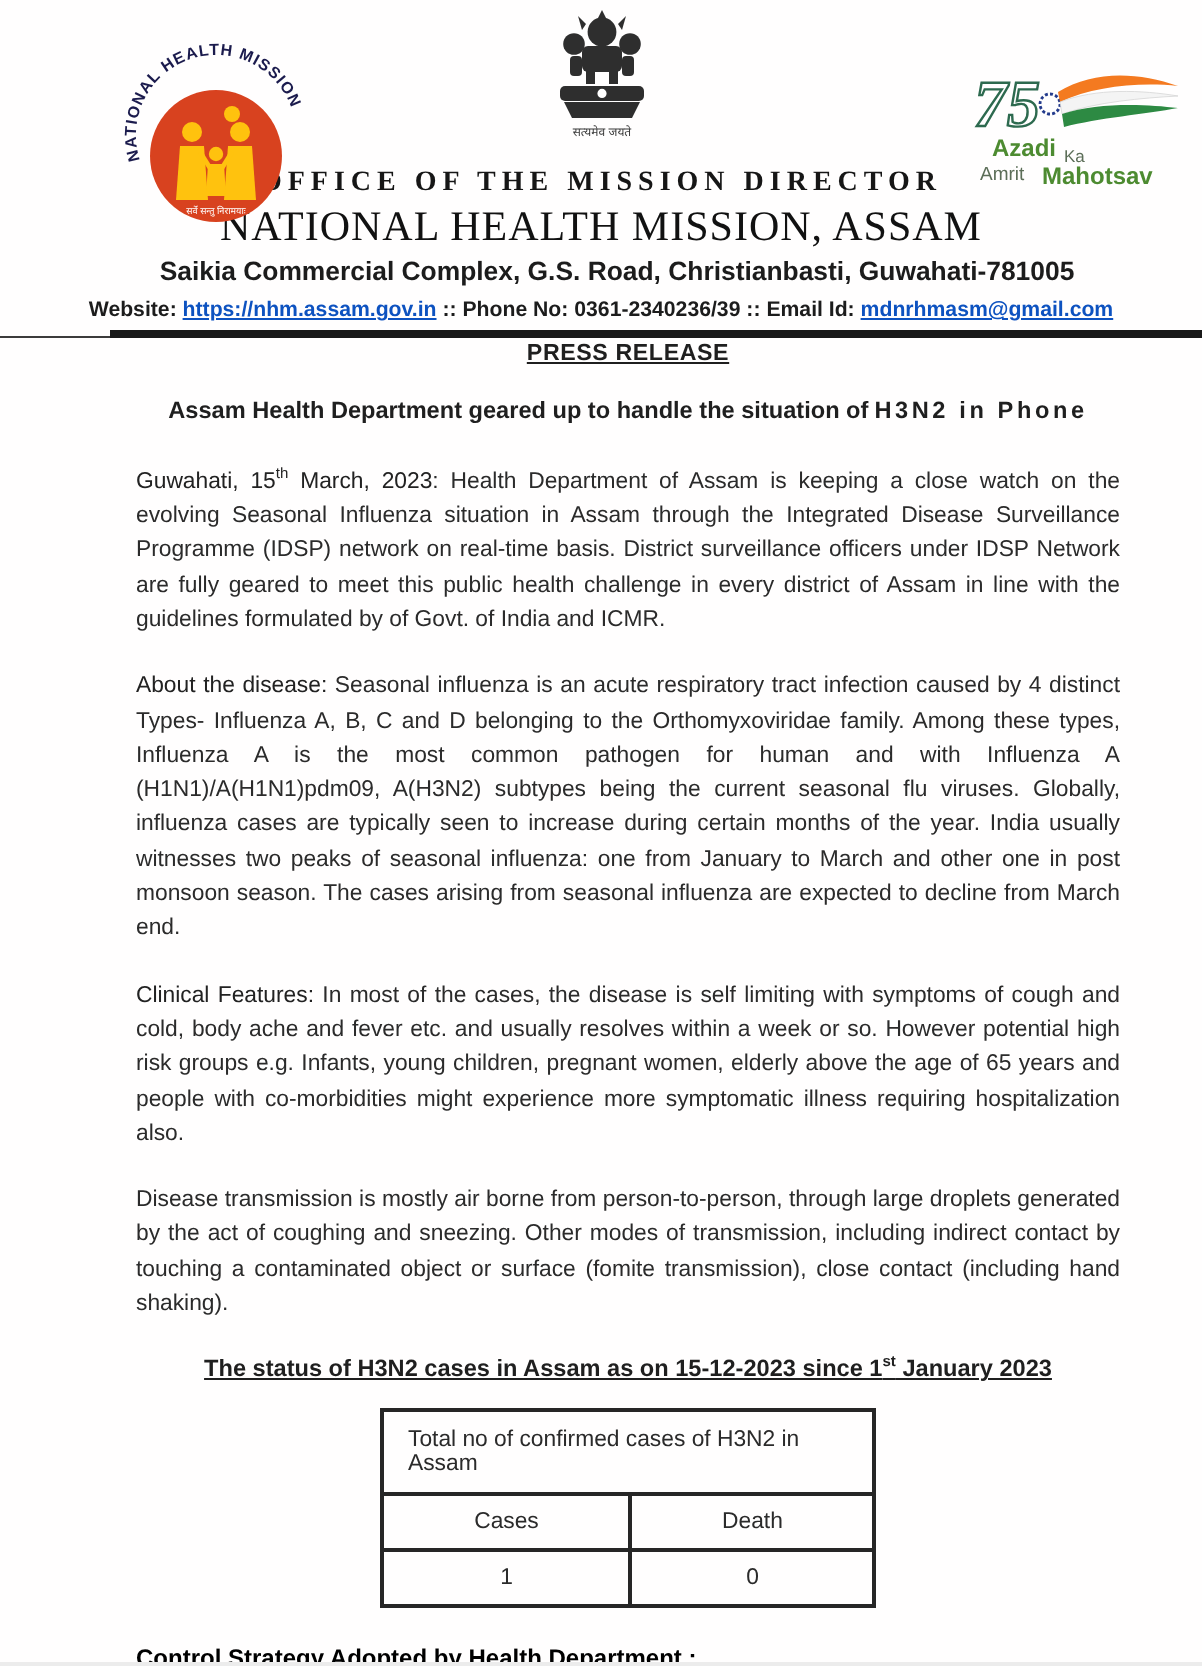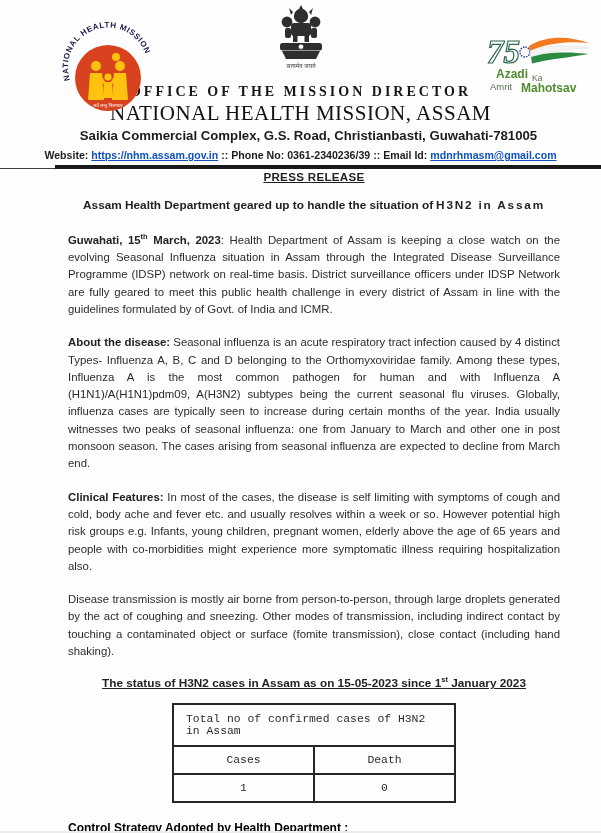--- a/index.html
+++ b/index.html
@@ -41,29 +41,29 @@
     margin-top:24px;text-decoration:underline;letter-spacing:0.3px;
   }
   .headline{
     text-align:center;font-weight:bold;font-size:11.8px;color:#1f1f1f;margin-top:15px;
   }
   .headline .spaced{letter-spacing:1.8px;margin-left:3px;}
   p.body-par{
     margin:16px 0 0 0;font-size:11.4px;line-height:17.3px;
     text-align:justify;color:#2b2b2b;
   }
-  p.body-par .lead{font-weight:bold;color:#222;}
+  p.body-par .lead{font-weight:normal;color:#222;}
   sup{font-size:7.5px;}
   .status-heading{
     text-align:center;font-weight:bold;font-size:11.8px;color:#1f1f1f;
     margin-top:15px;text-decoration:underline;
   }
   table.cases{
-    border-collapse:collapse;margin:13px auto 0 auto;width:284px;
-    font-size:11.4px;color:#2b2b2b;border:2px solid #262626;font-family:Liberation Mono, monospace;
+    border-collapse:collapse;margin:13px auto 0 auto;width:248px;
+    font-size:11.4px;color:#2b2b2b;border:2px solid #262626;
   }
   table.cases td{border:2px solid #262626;padding:7px 22px;text-align:center;}
   table.cases td.t-title{text-align:left;padding:8px 12px;}
   .control-heading{
     font-weight:bold;font-size:12px;color:#000000;margin-top:18px;
     text-decoration:underline;
   }
   .scan-edge{position:absolute;left:0;right:0;bottom:0;height:2px;background:#ececec;}
 </style>
 </head>
@@ -145,41 +145,41 @@
       <div class="rule-thin"></div>
       <div class="rule-thick"></div>
     </div>
   </div>
 
   <div class="content">
 
     <div class="pr-label">PRESS RELEASE</div>
 
     <div class="headline">
-      <span>Assam Health Department geared up to handle the situation of</span><span class="spaced">H3N2 in Assam</span>
+      <span>Assam Health Department geared up to handle the situation of</span><span class="spaced">H3N2 in Phone</span>
     </div>
 
     <p class="body-par">
       <span class="lead"><span>Guwahati, 15</span><sup>th</sup><span> March, 2023</span></span><span>: Health Department of Assam is keeping a close watch on the evolving Seasonal Influenza situation in Assam through the Integrated Disease Surveillance Programme (IDSP) network on real-time basis. District surveillance officers under IDSP Network are fully geared to meet this public health challenge in every district of Assam in line with the guidelines formulated by of Govt. of India and ICMR.</span>
     </p>
 
     <p class="body-par">
       <span class="lead">About the disease:</span><span> Seasonal influenza is an acute respiratory tract infection caused by 4 distinct Types- Influenza A, B, C and D belonging to the Orthomyxoviridae family.  Among these types, Influenza A is the most common pathogen for human and with Influenza A (H1N1)/A(H1N1)pdm09, A(H3N2) subtypes being the current seasonal flu viruses. Globally, influenza cases are typically seen to increase during certain months of the year. India usually witnesses two peaks of seasonal influenza: one from January to March and other one in post monsoon season. The cases arising from seasonal influenza are expected to decline from March end.</span>
     </p>
 
     <p class="body-par">
       <span class="lead">Clinical Features:</span><span> In most of the cases, the disease is self limiting with symptoms of cough and cold, body ache and fever etc. and usually resolves within a week or so. However potential high risk groups e.g.  Infants, young children, pregnant women, elderly above the age of 65 years and people with co-morbidities might experience more symptomatic illness requiring hospitalization also.</span>
     </p>
 
     <p class="body-par">
       <span>Disease transmission is mostly air borne from person-to-person, through large droplets generated by the act of coughing and sneezing. Other modes of transmission, including indirect contact by touching a contaminated object or surface (fomite transmission), close contact (including hand shaking).</span>
     </p>
 
     <div class="status-heading">
-      <span>The status of H3N2 cases in Assam as on 15-05-2023 since 1</span><sup>st</sup><span> January 2023</span>
+      <span>The status of H3N2 cases in Assam as on 15-12-2023 since 1</span><sup>st</sup><span> January 2023</span>
     </div>
 
     <table class="cases">
       <tbody>
         <tr>
           <td colspan="2" class="t-title">Total no of confirmed cases of H3N2 in Assam</td>
         </tr>
         <tr>
           <td>Cases</td>
           <td>Death</td>

